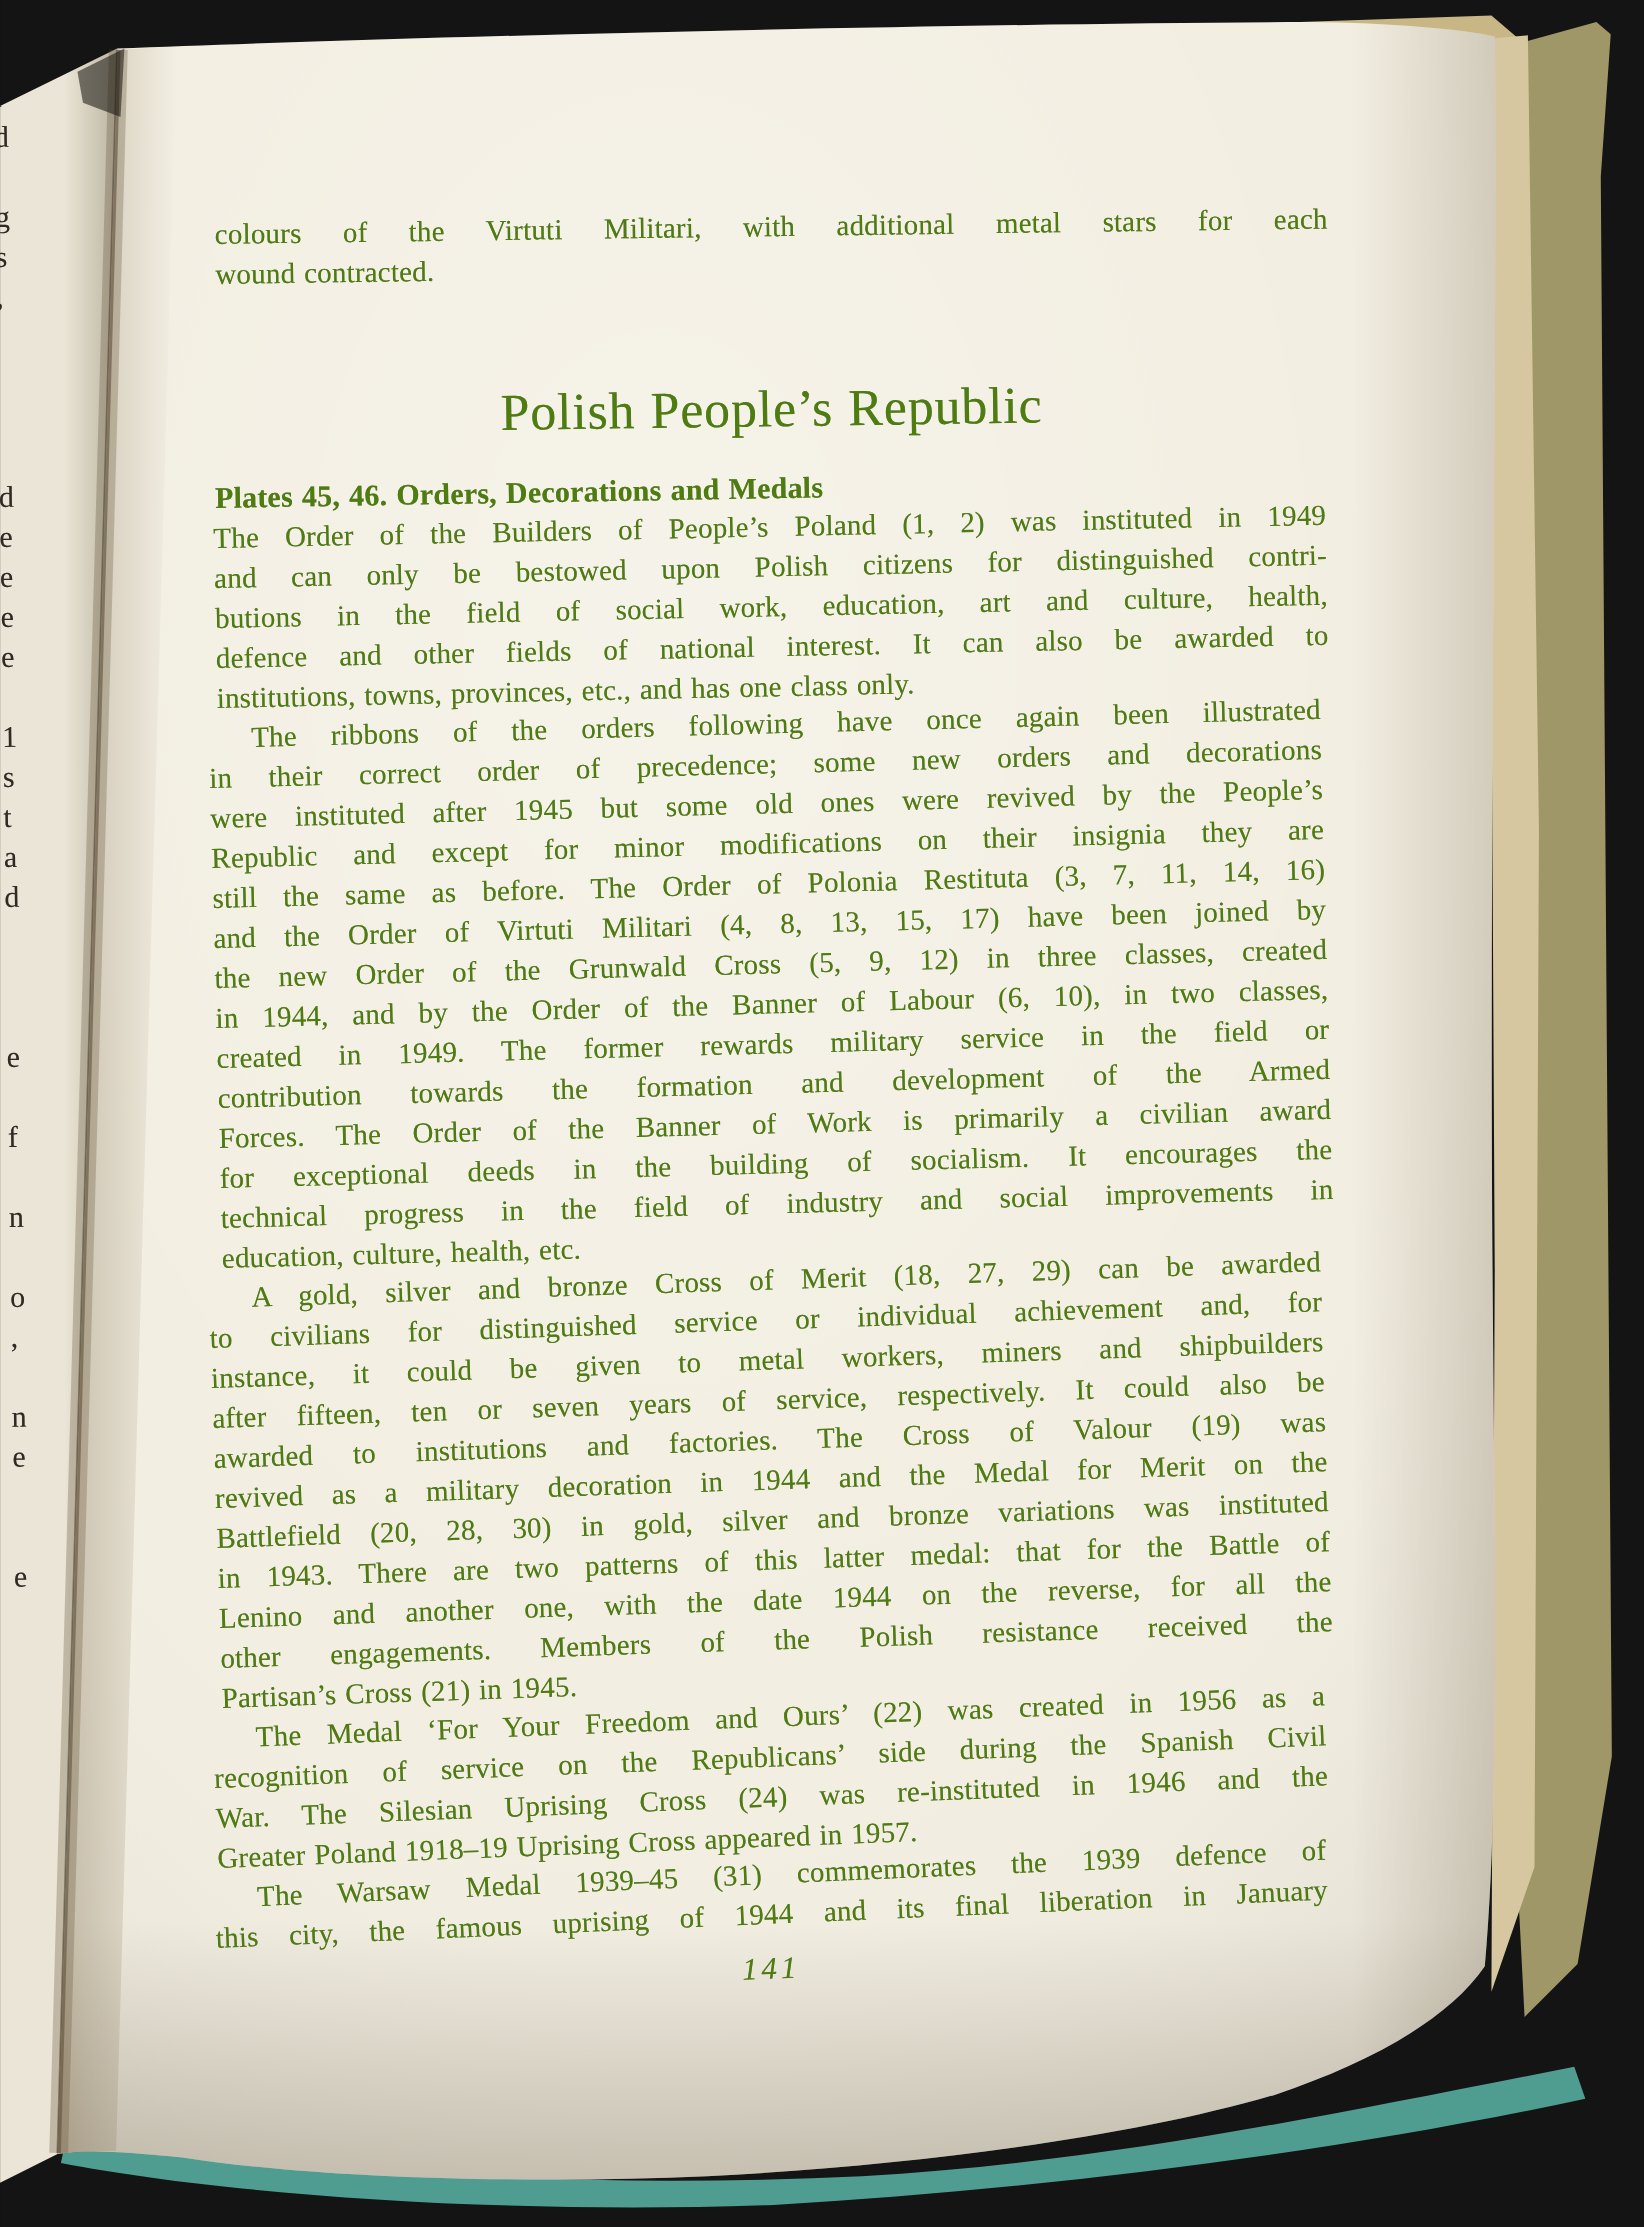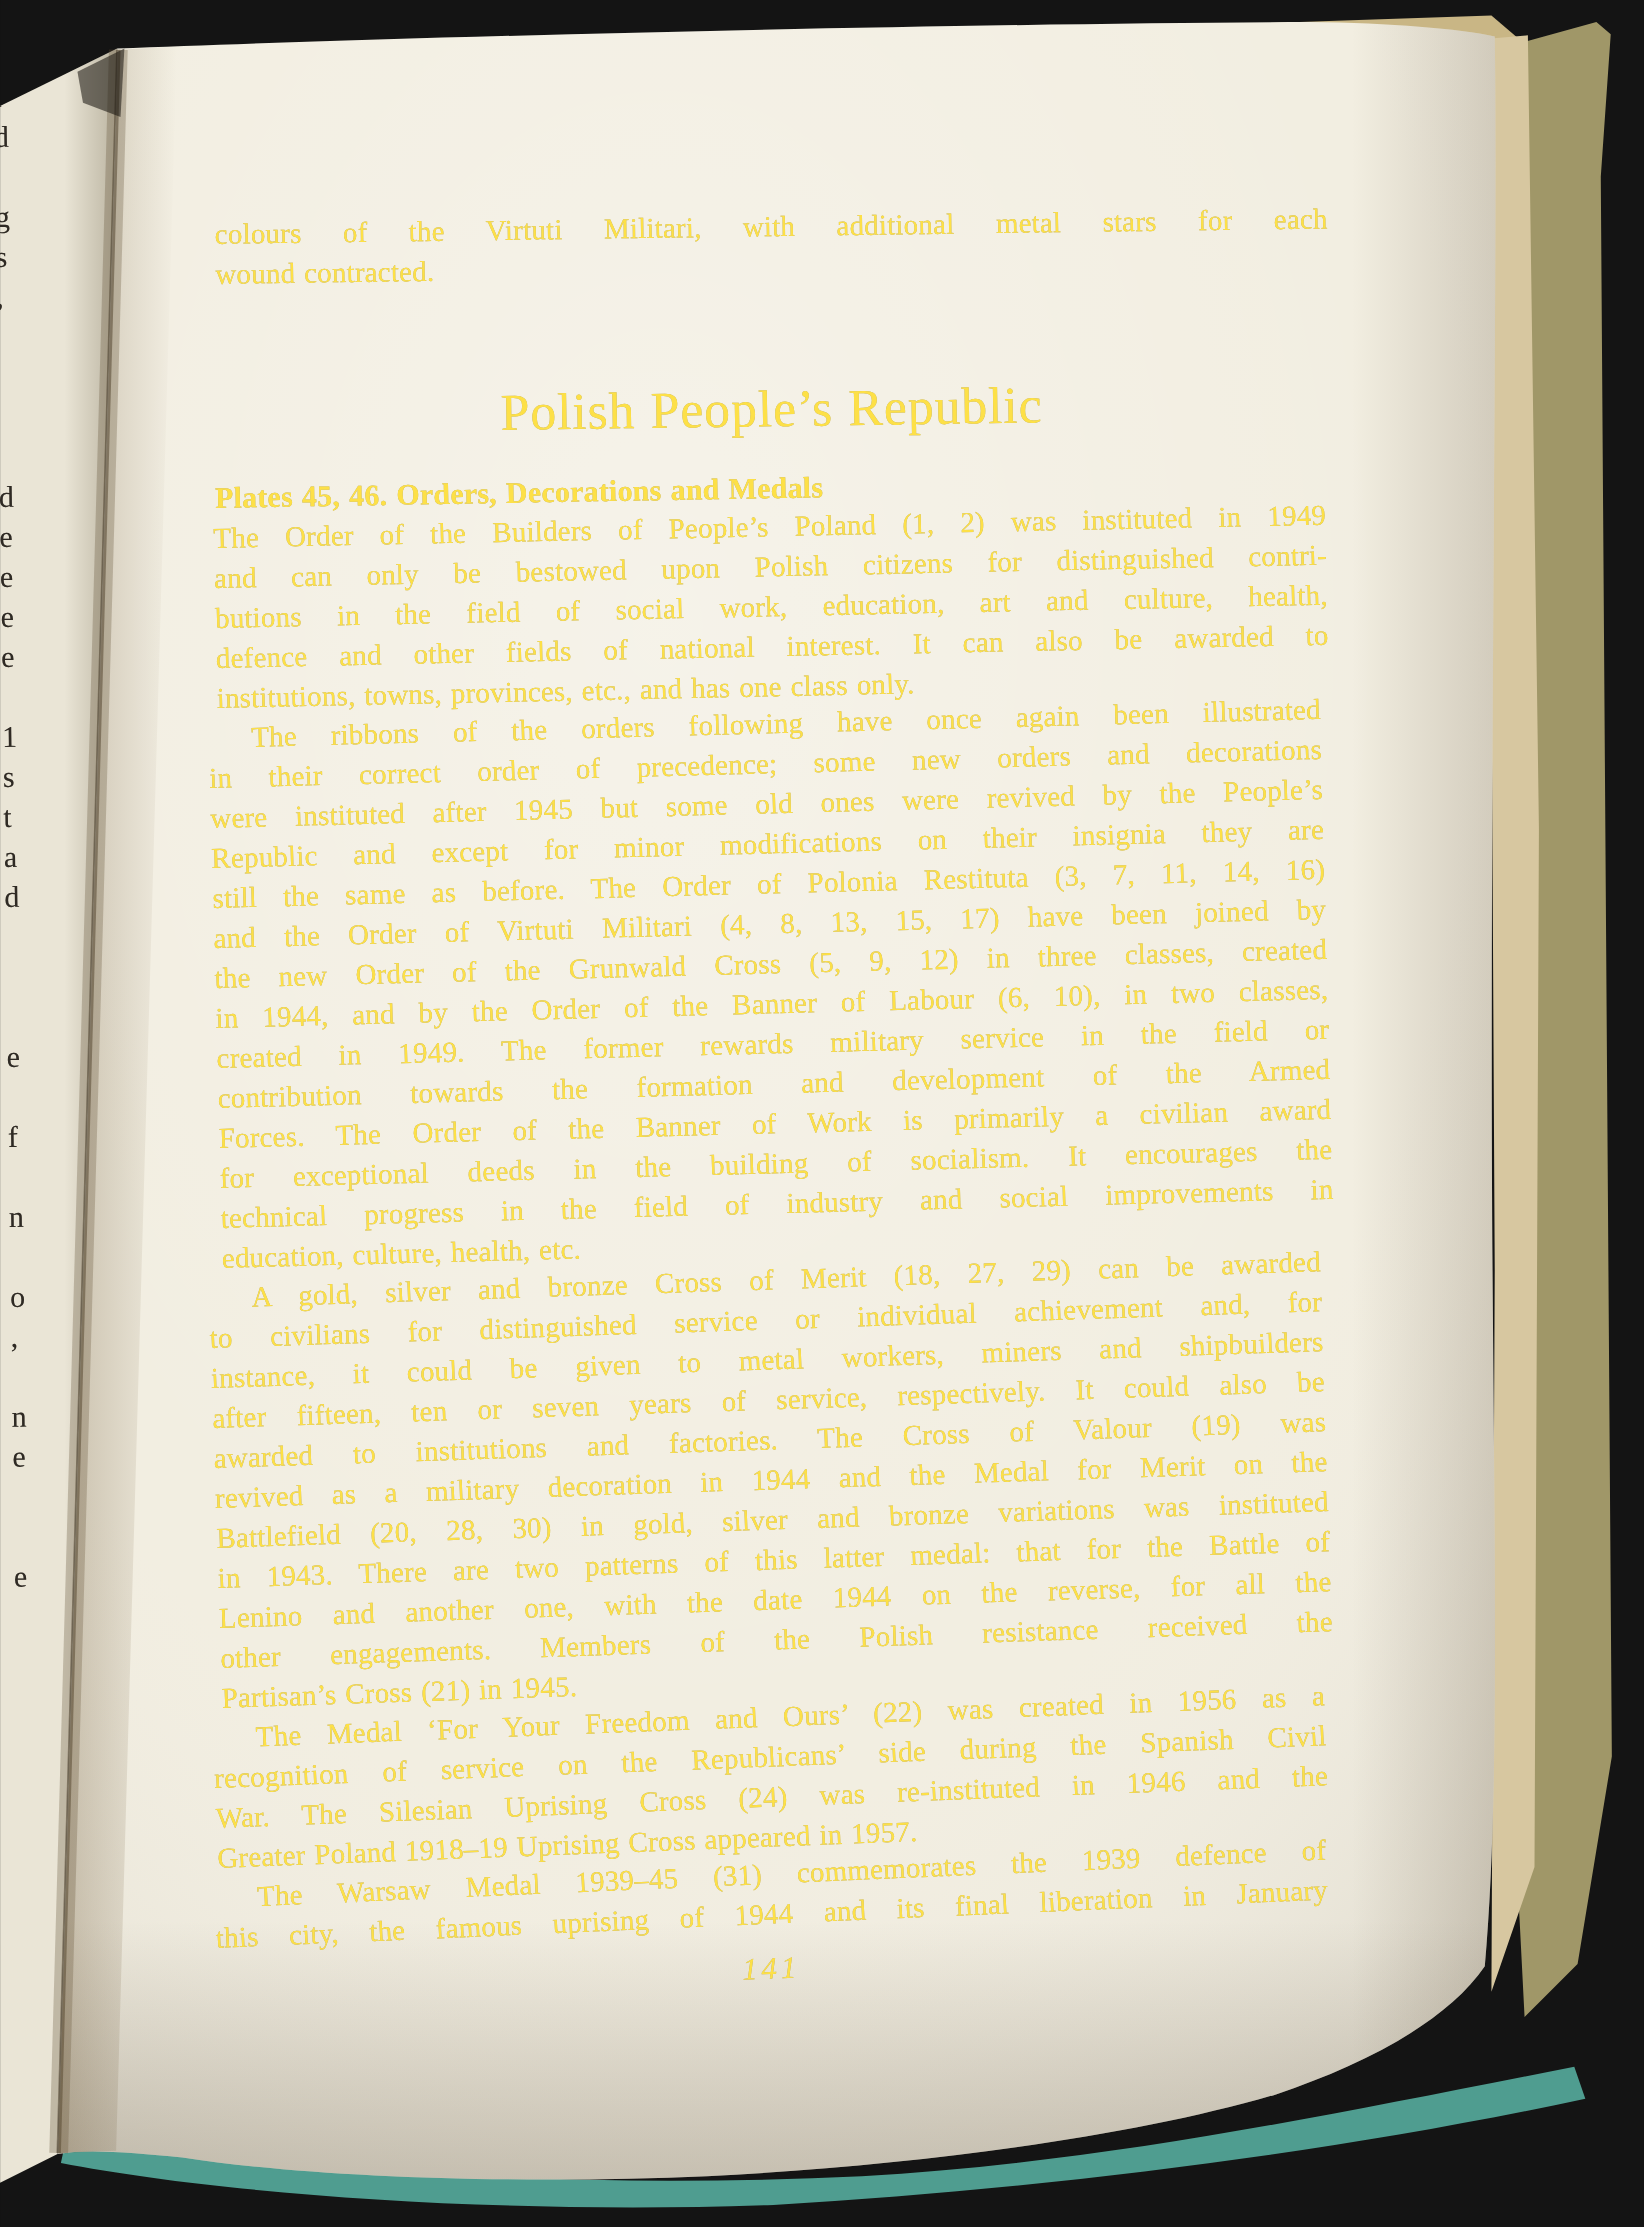--- a/index.html
+++ b/index.html
@@ -125,21 +125,21 @@
 
 o
 ,
 
 n
 e
 
 
 e</div>
 
-  <div class="textcol" style="color: #fde047;">
+  <div class="textcol" style="color: #4d7c0f;">
 
     <div class="block t08">
       <div class="line">colours of the Virtuti Militari, with additional metal stars for each</div>
       <div class="line end">wound contracted.</div>
     </div>
 
     <div class="block t08">
       <div class="heading">Polish People’s Republic</div>
     </div>
 

